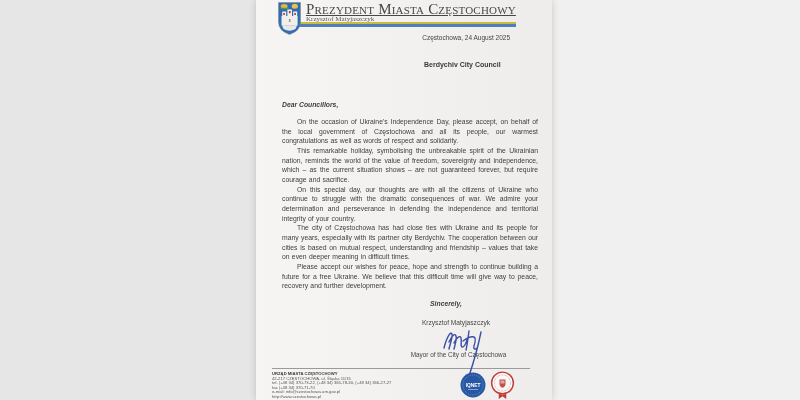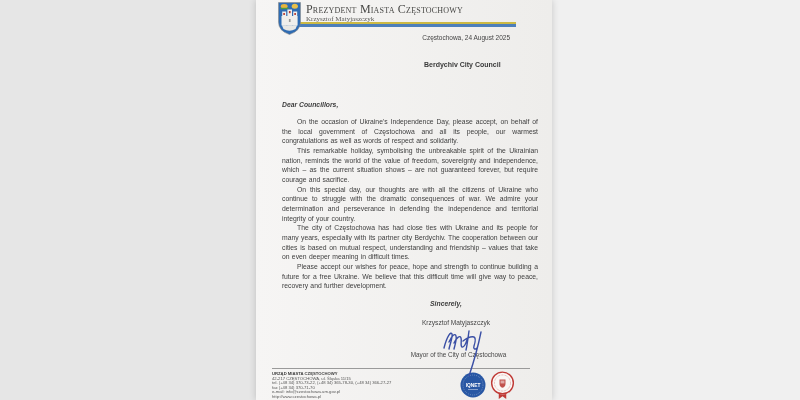--- a/index.html
+++ b/index.html
@@ -14,21 +14,21 @@
     box-shadow:0 0 7px rgba(0,0,0,.18);
   }
   
   .crest{position:absolute;left:22px;top:2px;width:23px;height:33px;z-index:3;}
   .flagbar{position:absolute;left:24px;top:22px;width:236px;height:5px;z-index:1;}
   .flagbar .y{height:2px;background:#ccb944;}
   .flagbar .b{height:3px;background:#4d7fba;}
   .head-text{position:absolute;left:50px;top:4px;z-index:2;}
   .head-title{
     font-family:"Liberation Serif",serif;font-variant:small-caps;
-    font-size:12px;letter-spacing:.2px;color:#474745;line-height:10px;white-space:nowrap;
+    font-size:15px;letter-spacing:.2px;color:#474745;line-height:10px;white-space:nowrap;text-decoration:underline;
   }
   .head-sub{
     font-family:"Liberation Serif",serif;font-size:7px;color:#5a5a58;
     line-height:8px;margin-top:1px;white-space:nowrap;
   }
   .date-line{position:absolute;top:34px;right:42px;font-size:6.5px;color:#444;}
   .addressee{position:absolute;left:168px;top:61px;font-size:7px;font-weight:bold;color:#3a3a3a;}
   
   .body-block{position:absolute;left:26px;top:101px;width:256px;color:#3e3e3e;}
   .salutation{font-size:6.8px;font-weight:bold;font-style:italic;margin:0 0 9px 0;}

